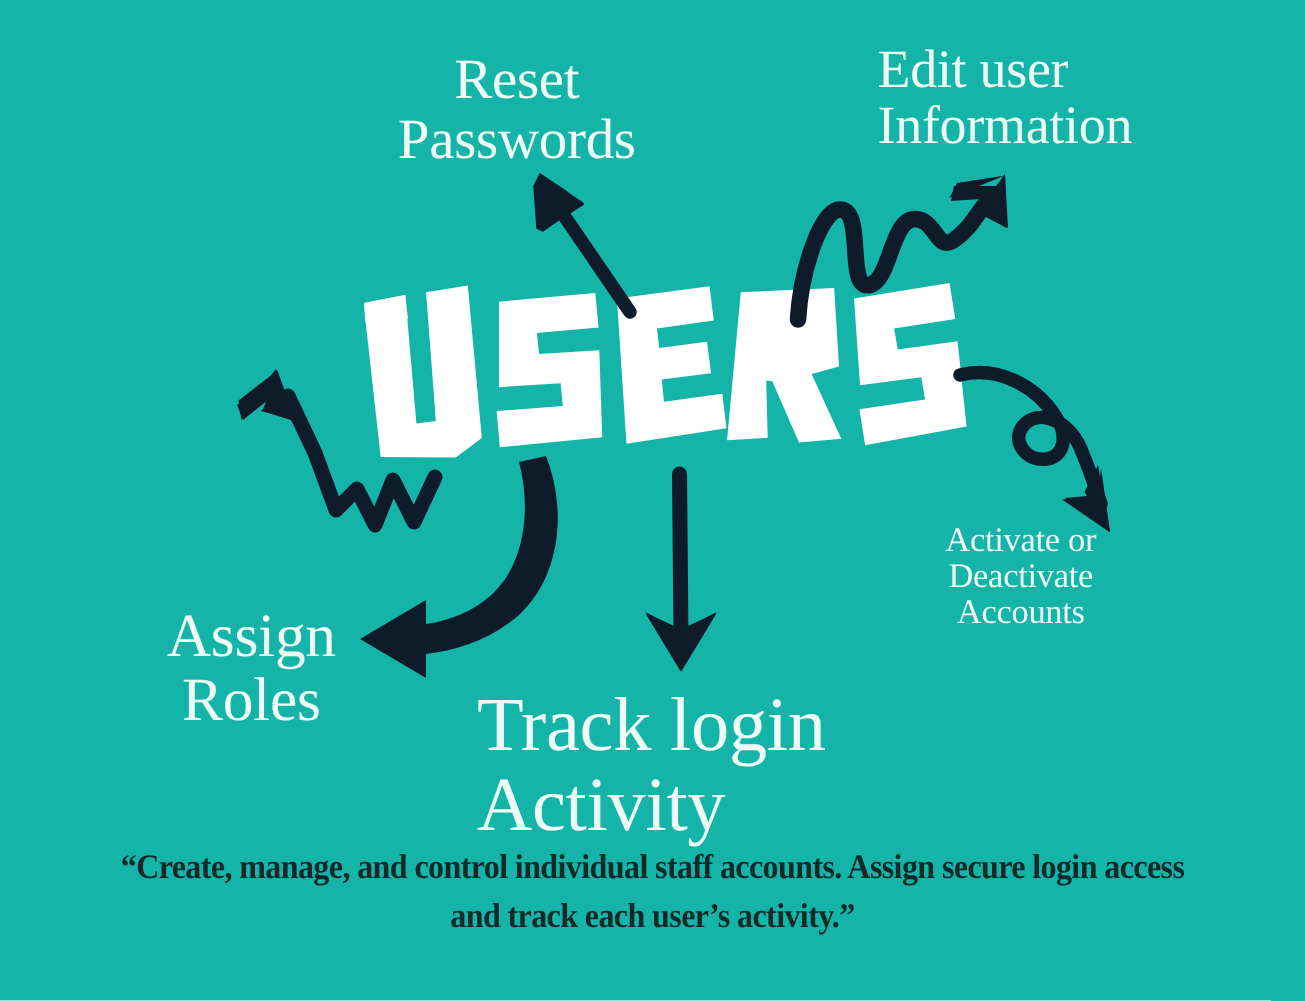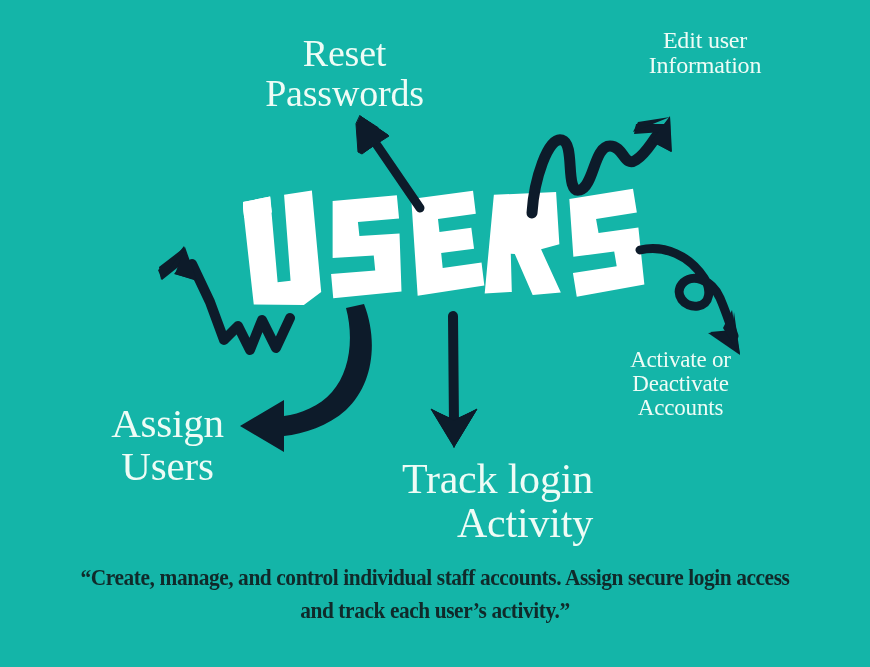--- a/index.html
+++ b/index.html
@@ -32,40 +32,40 @@
 
   #lbl-reset {
     left: 232px; top: 34px;
     width: 225px;
     text-align: center;
     font-size: 38px;
   }
   #lbl-edit {
     left: 585px; top: 28px;
     width: 240px;
-    text-align: center;
-    font-size: 24px;
+    text-align: left;
+    font-size: 36px;
   }
   #lbl-create {
     left: 55px; top: 156px;
     width: 200px;
     text-align: center;
     font-size: 35px;
   }
   #lbl-assign {
     left: 75px; top: 402px;
     width: 185px;
     text-align: center;
     font-size: 41px;
   }
   #lbl-track {
     left: 318px; top: 458px;
     width: 275px;
-    text-align: right;
-    font-size: 42px;
+    text-align: left;
+    font-size: 51px;
   }
   #lbl-activate {
     left: 558px; top: 348px;
     width: 245px;
     text-align: center;
     font-size: 23px;
   }
 
   
   #wordmark {
@@ -110,21 +110,21 @@
 <div id="poster">
 
   <div class="label" id="lbl-reset">Reset
 Passwords</div>
 
   <div class="label" id="lbl-edit">Edit user
 Information</div>
 
 
   <div class="label" id="lbl-assign">Assign
-Users</div>
+Roles</div>
 
   <div class="label" id="lbl-track">Track login
 Activity</div>
 
   <div class="label" id="lbl-activate">Activate or
 Deactivate
 Accounts</div>
 
   <div id="wordmark">
     <svg viewBox="0 0 410 130" preserveAspectRatio="xMidYMid meet">

